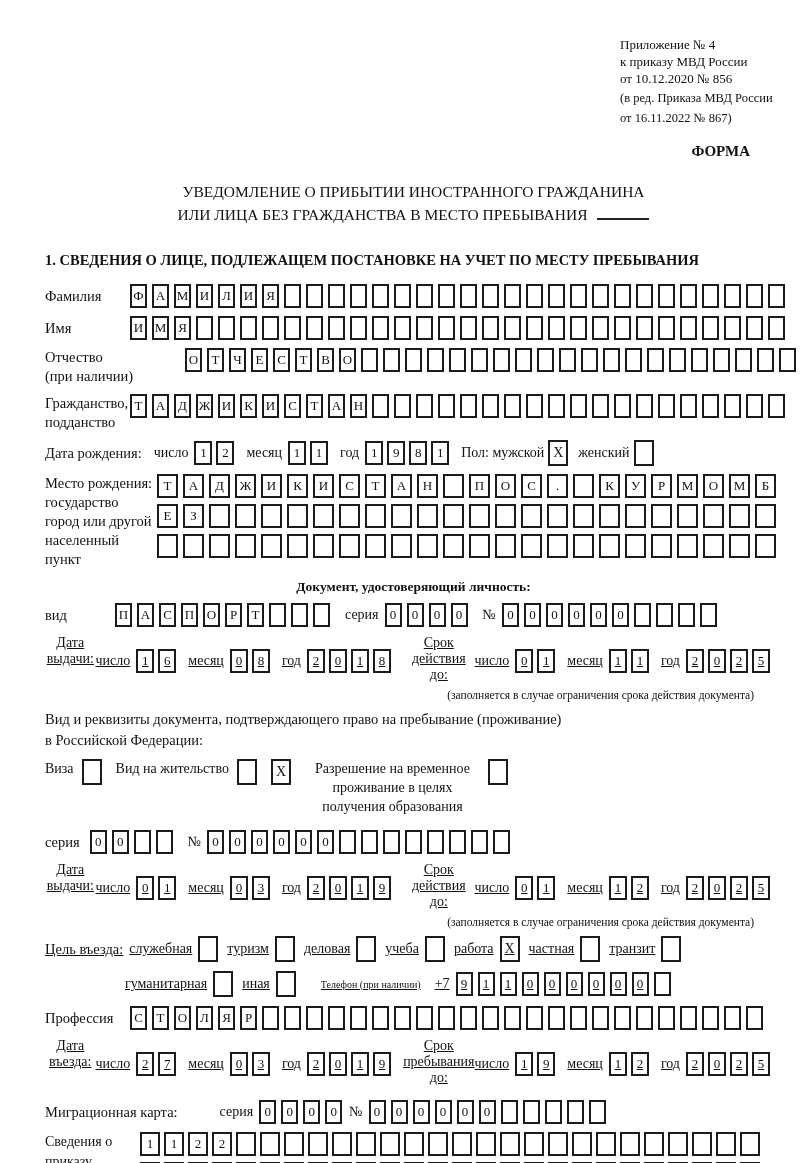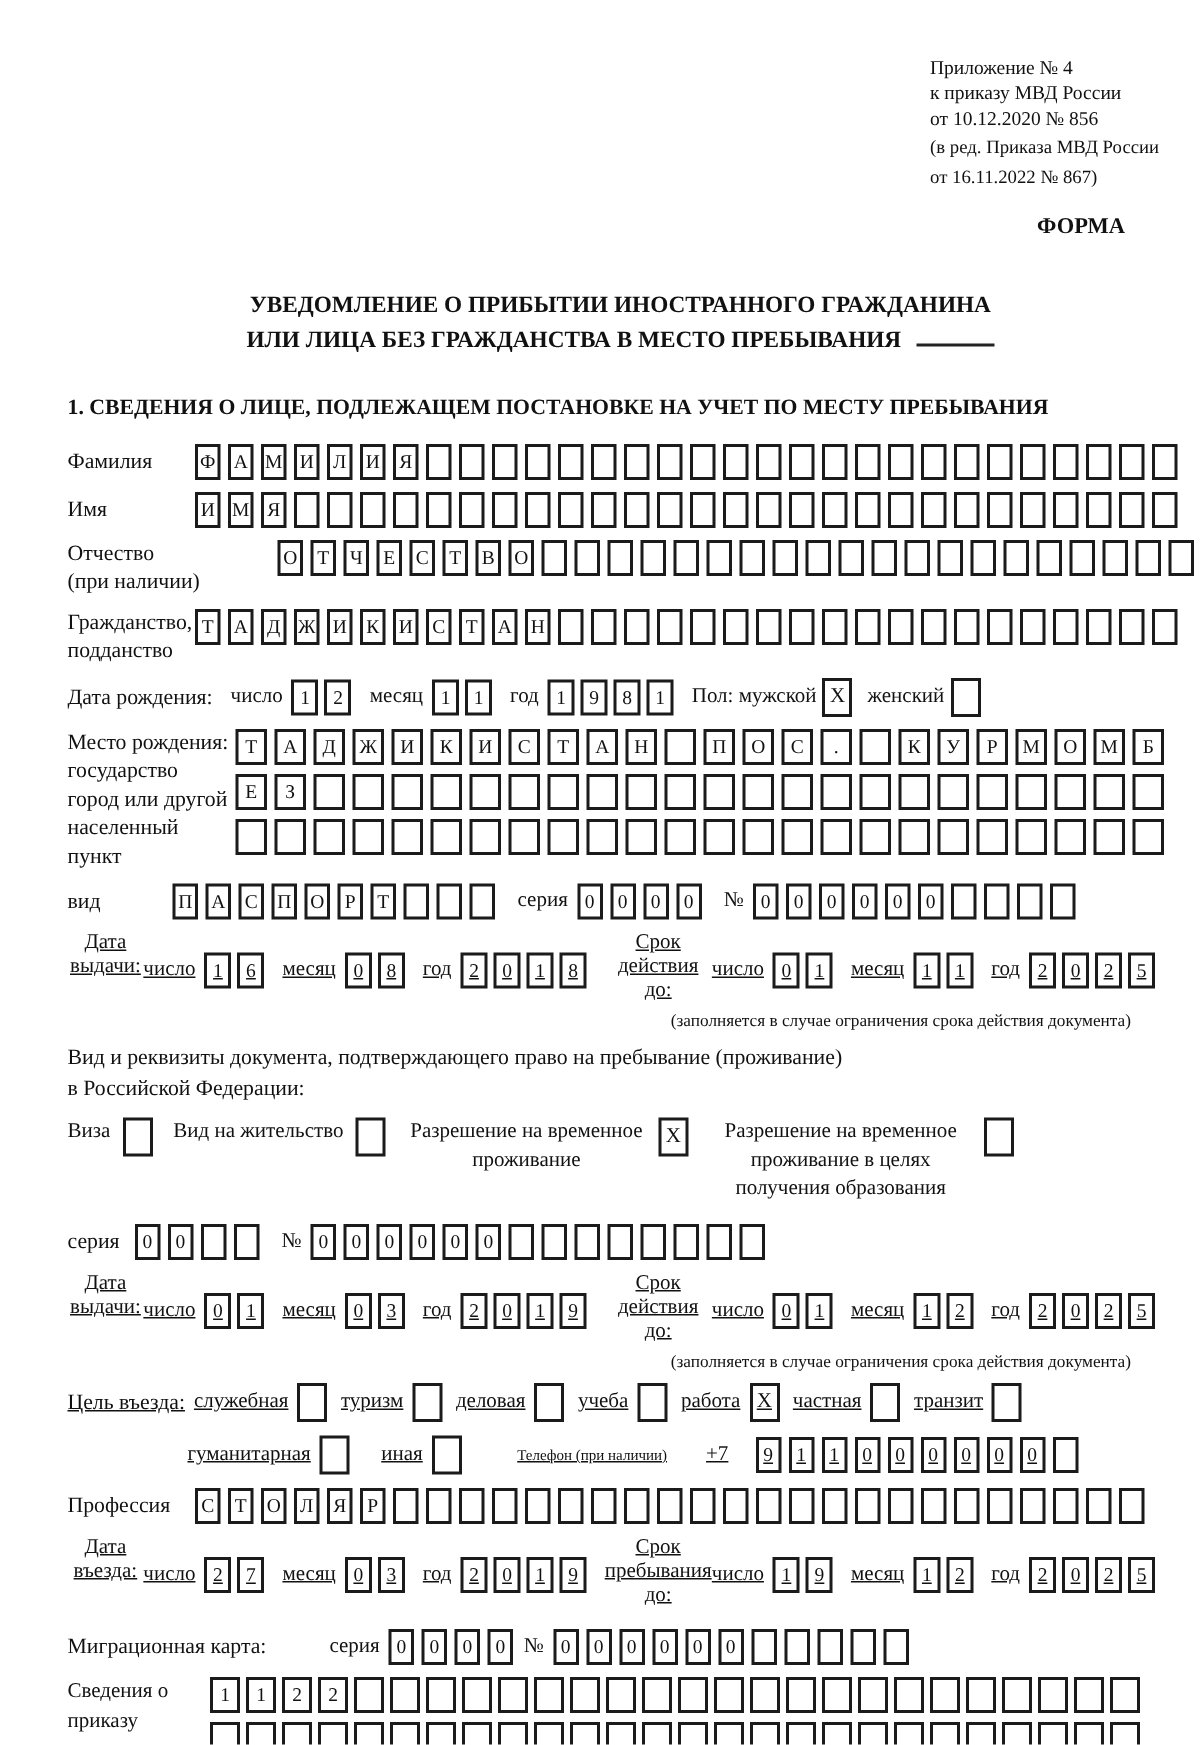--- a/index.html
+++ b/index.html
@@ -5,21 +5,21 @@
   html,body{margin:0;padding:0;background:#fff;}
   body{width:800px;height:1163px;overflow:hidden;color:#111;
        font-family:"Liberation Serif", serif;}
   .page{padding:36px 18px 0 45px;box-sizing:border-box;width:800px;height:1163px;}
 
   
   .doc-header{margin-left:575px;width:210px;font-size:13px;line-height:17px;}
   .doc-header .sub{font-size:12.5px;margin-top:3px;}
   .form-label{font-weight:bold;font-size:15px;text-align:right;padding-right:32px;margin-top:16px;}
 
-  .title{font-weight:bold;font-size:15.5px;line-height:23px;text-align:center;margin-top:32px;}
+  .title{font-weight:normal;font-size:15.5px;line-height:23px;text-align:center;margin-top:20px;}
   .blank-line{display:inline-block;width:52px;height:13px;border-bottom:2px solid #222;margin-left:10px;}
   .sec-heading{font-weight:bold;font-size:14.5px;margin-top:26px;margin-bottom:15px;}
 
   
   .cells{display:flex;flex-wrap:nowrap;}
   .cell{flex:0 0 auto;box-sizing:border-box;width:17px;height:24px;border:2px solid #1b1b1b;
         margin-right:5px;text-align:center;font-size:13px;line-height:19px;background:#fff;}
   .wide .cell{width:21px;}
   .rep-cells .cell{width:20px;margin-right:4px;}
   .dcells .cell{width:18px;margin-right:4px;}
@@ -50,21 +50,21 @@
   .plain-text{font-size:14.5px;line-height:21px;}
   .opts-row{display:flex;align-items:flex-start;margin:8px 0 14px 0;}
   .opt{display:flex;align-items:flex-start;margin-right:14px;}
   .opt-label{font-size:14px;line-height:19px;margin-right:8px;}
   .opt-label.c160{width:160px;text-align:center;}
   .opt-label.c175{width:175px;text-align:center;}
 
   .p-opt{display:flex;align-items:center;margin-right:9px;}
   .p-opt .p-lbl{font-size:14px;margin-right:6px;white-space:nowrap;}
   .purpose-row{display:flex;align-items:center;margin-bottom:9px;text-decoration:underline;}
-  .indent80{padding-left:80px;gap:12px;}
+  .indent80{padding-left:80px;}
   .phone-prefix{font-size:14px;margin:0 6px 0 14px;}
 
   .rep-block{display:flex;align-items:flex-start;margin-top:2px;}
   .rep-label{flex:0 0 95px;width:95px;font-size:14px;line-height:19.5px;}
   .rep-rows .cells{margin-bottom:6px;}
 </style>
 </head>
 <body>
 
 <div class="page">
@@ -341,20 +341,21 @@
           <span class="cell"></span>
           <span class="cell"></span>
           <span class="cell"></span>
           <span class="cell"></span>
           <span class="cell"></span>
           <span class="cell"></span>
         </span>
     </span>
   </div>
 
+  <div class="center-bold">Документ, удостоверяющий личность:</div>
 
   <div class="row">
     <span class="flabel w70">вид</span>
     <span class="cells">
         <span class="cell">П</span>
         <span class="cell">А</span>
         <span class="cell">С</span>
         <span class="cell">П</span>
         <span class="cell">О</span>
         <span class="cell">Р</span>
@@ -441,21 +442,20 @@
   <div class="opts-row">
     <span class="opt">
       <span class="opt-label">Виза</span>
       <span class="checkbox"></span>
     </span>
     <span class="opt">
       <span class="opt-label">Вид на жительство</span>
       <span class="checkbox"></span>
     </span>
     <span class="opt">
-      <span class="opt-label c160">Разрешение на временное проживание</span>
       <span class="checkbox">X</span>
     </span>
     <span class="opt" style="margin-right:0">
       <span class="opt-label c175">Разрешение на временное проживание в целях получения образования</span>
       <span class="checkbox"></span>
     </span>
   </div>
 
   <div class="row">
     <span class="flabel" style="margin-right:10px">серия</span>

